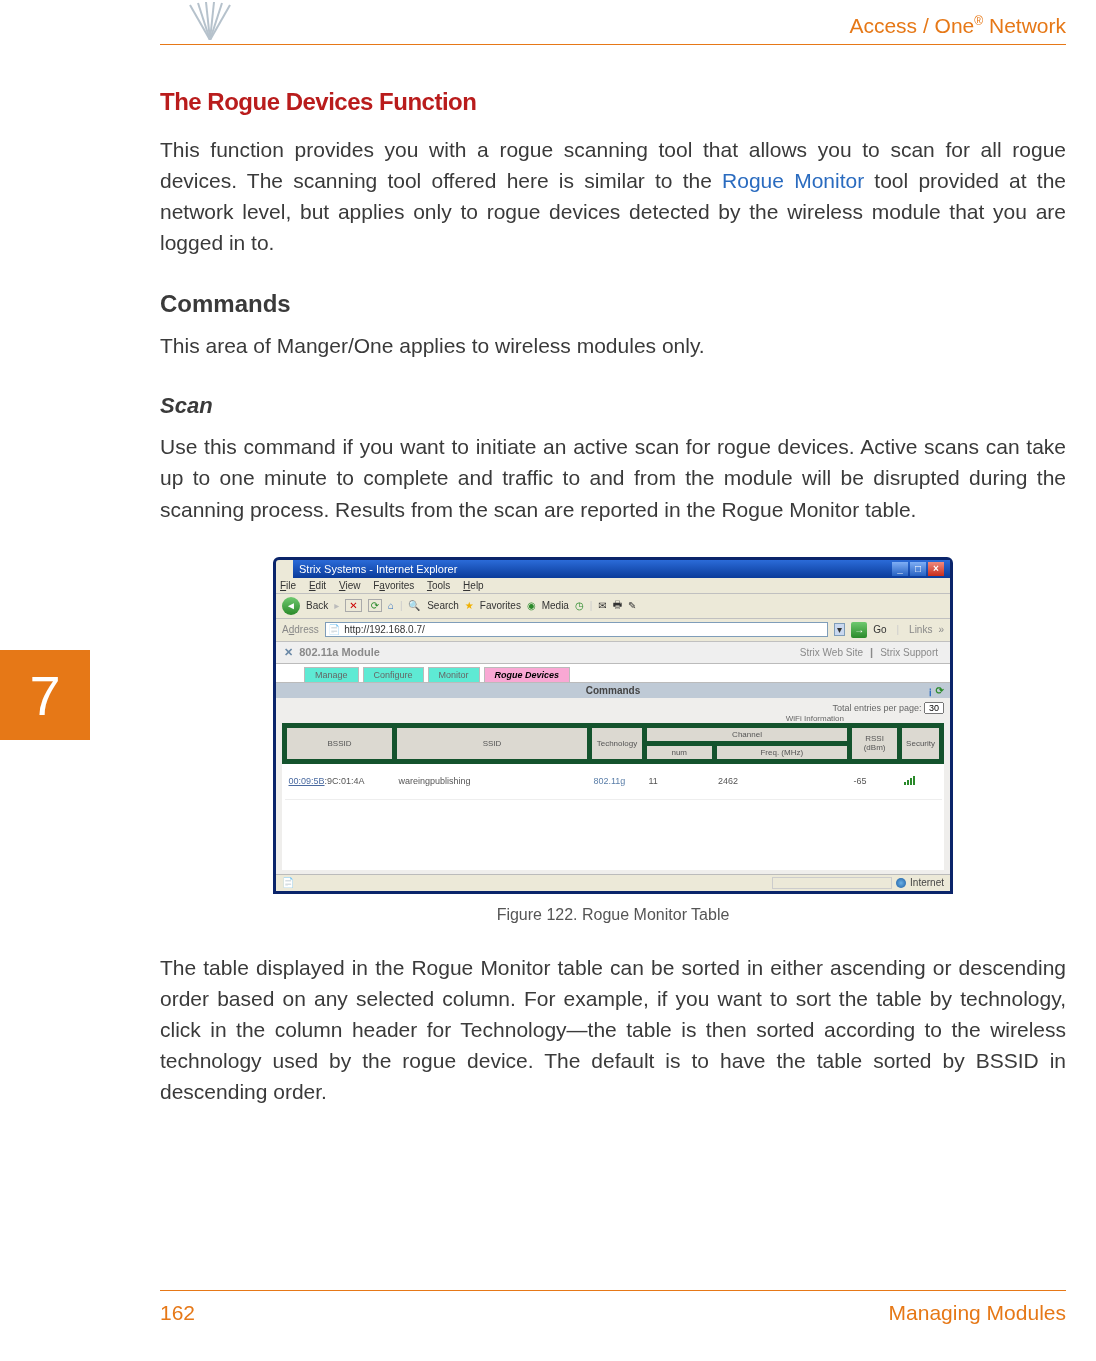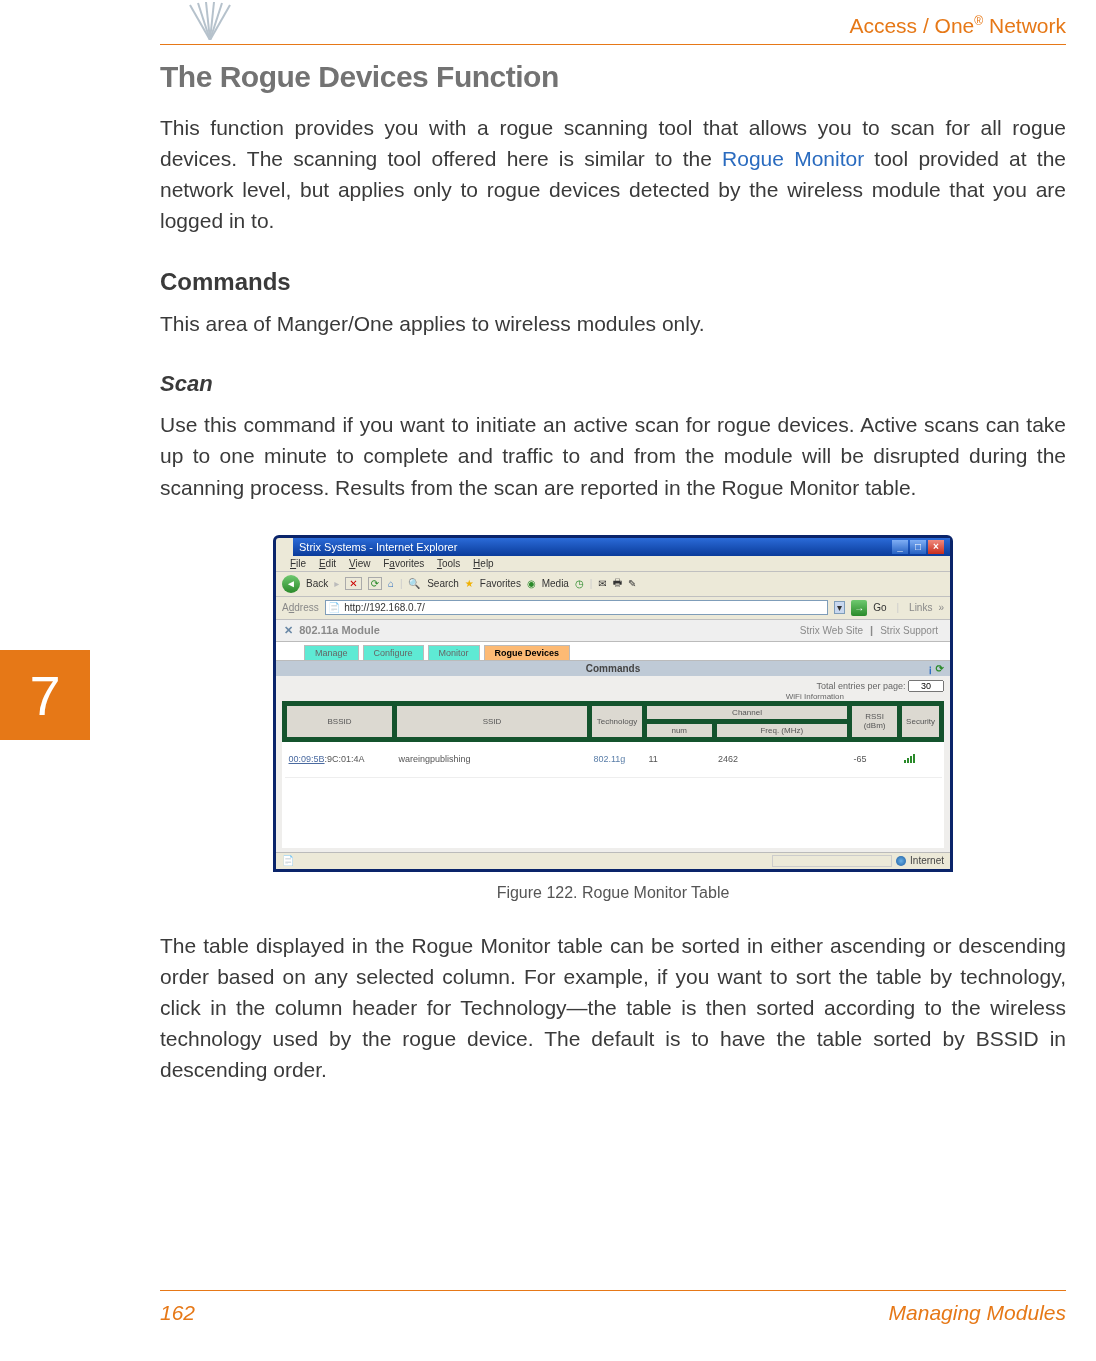--- a/index.html
+++ b/index.html
@@ -40,25 +40,26 @@
     height: 1px;
     background: #e67817;
   }
   .content {
     position: absolute;
     top: 60px;
     left: 160px;
     right: 30px;
   }
   h1.title {
-    color: #737373;
-    font-size: 30px;
+    color: #b91c1c;
+    font-size: 24px;
     font-weight: 700;
     margin-bottom: 18px;
     letter-spacing: -0.5px;
+    margin-top: 28px;
   }
   p.body {
     font-size: 21px;
     line-height: 1.48;
     color: #3a3a3a;
     text-align: justify;
     margin-bottom: 32px;
   }
   a.inline-link { color: #2a6bbf; text-decoration: none; }
   h2.subhead {
@@ -100,21 +101,20 @@
     display: flex;
     align-items: center;
     justify-content: center;
     font-family: "Myriad Pro", Arial, sans-serif;
   }
   .footer {
     position: absolute;
     bottom: 36px;
     left: 160px;
     right: 30px;
-    font-style: italic;
   }
   .footer-rule {
     height: 1px;
     background: #e67817;
     margin-bottom: 10px;
   }
   .footer-row { display: flex; justify-content: space-between; font-size: 21px; color: #e67817; }
 
   
   .ie-window {
@@ -132,41 +132,41 @@
     display: flex;
     justify-content: space-between;
     align-items: center;
     margin-left: 17px;
   }
   .win-btns { display: flex; gap: 2px; }
   .win-btn { width: 16px; height: 14px; display: inline-flex; align-items:center; justify-content:center; font-weight:bold; font-size:10px; }
   .win-min { background: linear-gradient(#7faef5,#2661c2); color:#fff; }
   .win-max { background: linear-gradient(#7faef5,#2661c2); color:#fff; }
   .win-close { background: linear-gradient(#f08a7e,#c82d1c); color:#fff; }
-  .ie-menubar { background:#ece9d8; padding:2px 14px; border-bottom:1px solid #c0c0c0; }
+  .ie-menubar { background:#ece9d8; padding:2px 4px; border-bottom:1px solid #c0c0c0; }
   .ie-menubar span { margin-right:10px; font-size:10px; }
   .ie-menubar span u { text-decoration: underline; }
   .ie-toolbar { background:#ece9d8; padding:3px 6px; display:flex; align-items:center; gap:6px; border-bottom:1px solid #c0c0c0; font-size:10px; }
   .btn-back { background:linear-gradient(#6fc96f,#2a8a2a); color:#fff; border-radius:50%; width:18px; height:18px; display:inline-flex; align-items:center; justify-content:center; }
   .ie-addressbar { background:#ece9d8; padding:3px 6px; display:flex; align-items:center; gap:6px; border-bottom:1px solid #c0c0c0; font-size:10px; }
   .addr-label { color:#888; }
   .addr-input { flex:1; background:#fff; border:1px solid #7f9db9; padding:1px 3px; display:flex; align-items:center; gap:3px; }
   .go-btn { background:linear-gradient(#6fc96f,#2a8a2a); color:#fff; width:16px; height:16px; display:inline-flex; align-items:center; justify-content:center; border-radius:2px; font-size:10px; }
   .ie-content { background:#dedede; }
   .module-bar { background:#efefef; padding:4px 8px; display:flex; justify-content:space-between; align-items:center; border-bottom:1px solid #bbb; color:#8a8a8a; font-weight:bold; font-size:11px; }
   .module-bar .right-links a { color:#8a8a8a; font-size:10px; font-weight:normal; margin:0 4px; }
   .tabs-row { background:#fff; border-bottom:1px solid #bbb; padding:3px 0 0 28px; display:flex; gap:4px; }
   .tab { background:#5eead4; border:1px solid #bbb; border-bottom:none; padding:2px 10px; font-size:9px; color:#666; }
-  .tab.active { background:#fdba74; color:#000; font-weight:bold; }
+  .tab.active { background:#f9a8d4; color:#000; font-weight:bold;font-style:italic; }
   .commands-bar { background:#bfcad6; text-align:center; padding:2px; font-size:10px; color:#444; font-weight:bold; position:relative; }
   .commands-bar .cmd-icons { position:absolute; right:6px; top:2px; display:flex; gap:4px; }
   .panel { background:#efeeec; padding:4px 6px; }
   .rd-title { color:#5a7ea8; font-size:10px; font-weight:bold; display:flex; justify-content:space-between; }
   .rd-sub { text-align:right; font-size:9px; color:#666; }
-  .rd-sub input { width:36px; height:12px; font-size:9px; text-align:center; }
+  .rd-sub input { width:20px; height:12px; font-size:9px; text-align:center; }
   .rd-wifi-label { text-align:right; font-size:8px; color:#666; padding-right:100px; }
   .rd-table { width:100%; border-collapse:collapse; background:#fff; font-size:9px; color:#555; }
   .rd-table th { background:#dcd9d1; border:5px solid #14532d; padding:2px 4px; font-weight:normal; font-size:8px; }
   .rd-table td { border-bottom:1px solid #eee; padding:12px 4px; }
   .bssid-link { color:#4a6aa0; text-decoration:underline; }
   .tech { color:#5a7ea8; }
   .sig-bars { display:inline-flex; align-items:flex-end; gap:1px; }
   .sig-bars span { width:2px; background:#2a8a2a; }
   .empty-area { height:70px; background:#fff; }
   .ie-status { background:#ece9d8; border-top:1px solid #bbb; padding:2px 6px; display:flex; justify-content:flex-end; align-items:center; gap:4px; font-size:10px; color:#444; }

